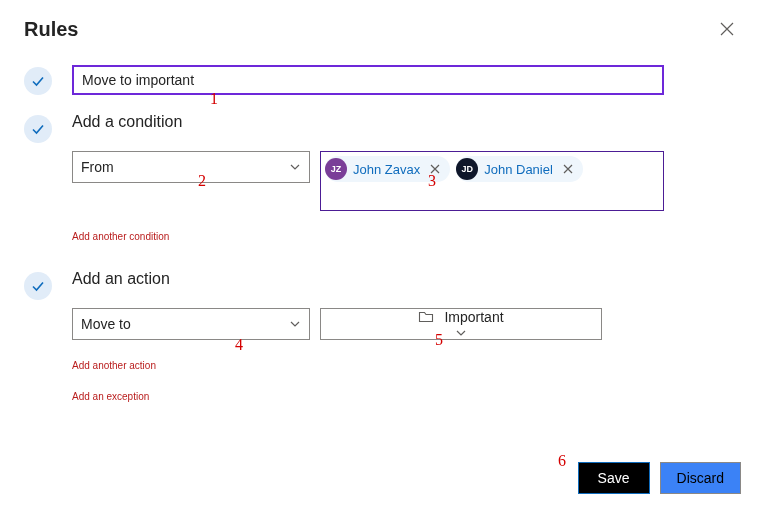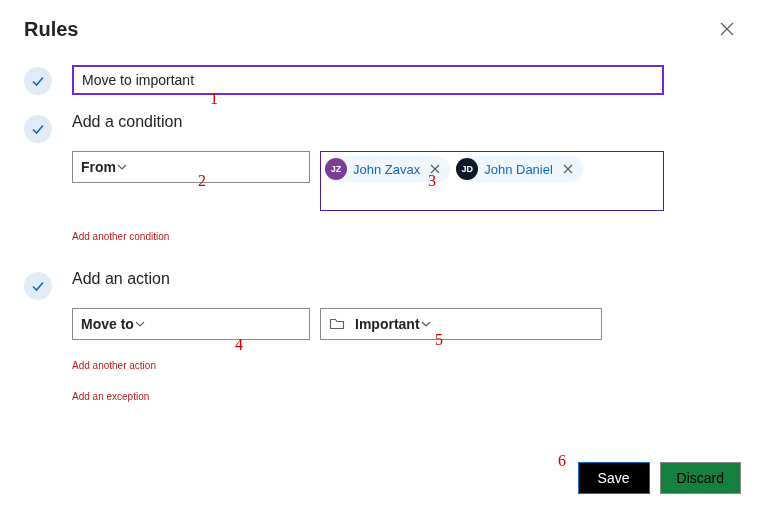--- a/index.html
+++ b/index.html
@@ -69,25 +69,24 @@
     font-size: 16px;
     margin: 0 0 20px 0;
   }
   .hstack { display: flex; gap: 10px; align-items: flex-start; }
   .select {
     height: 32px;
     border: 1px solid #8a8886;
     background: #fff;
     display: flex;
     align-items: center;
-    justify-content: flex-start;
+    justify-content: space-between;
     padding: 0 8px;
     cursor: pointer;
     font-size: 14px;
-    font-weight: bold;
   }
   .select-chevron { color: #605e5c; display:flex; align-items:center; }
   .condition-select { width: 238px; }
   .people-box {
     width: 344px;
     min-height: 60px;
     border: 1px solid #4c1d95;
     padding: 4px;
     display: flex;
     flex-wrap: wrap;
@@ -137,21 +136,21 @@
     border: none;
     color: #b91c1c;
     font-size: 10px;
     cursor: pointer;
     padding: 0;
     font-family: inherit;
     display: block;
     margin-top: 20px;
   }
   .action-select { width: 238px; }
-  .folder-select { width: 282px; }
+  .folder-select { width: 282px; flex-direction: column; }
   .folder-label {
     display: flex;
     align-items: center;
     gap: 10px;
   }
   .folder-icon { color: #605e5c; display:flex; align-items:center;}
   .red-num {
     position: absolute;
     color: #d40000;
     font-family: Georgia, serif;
@@ -162,21 +161,21 @@
     position: absolute;
     bottom: 16px;
     right: 24px;
     display: flex;
     gap: 10px;
   }
   .btn {
     min-width: 72px;
     height: 32px;
     border: 1px solid #8a8886;
-    background: #15803d;
+    background: #3b82f6;
     font-size: 14px;
     cursor: pointer;
     font-family: inherit;
     padding: 0 16px;
   }
   .btn-primary {
     background: #000000;
     border: 1px solid #0f6cbd;
     color: #fff;
   }

